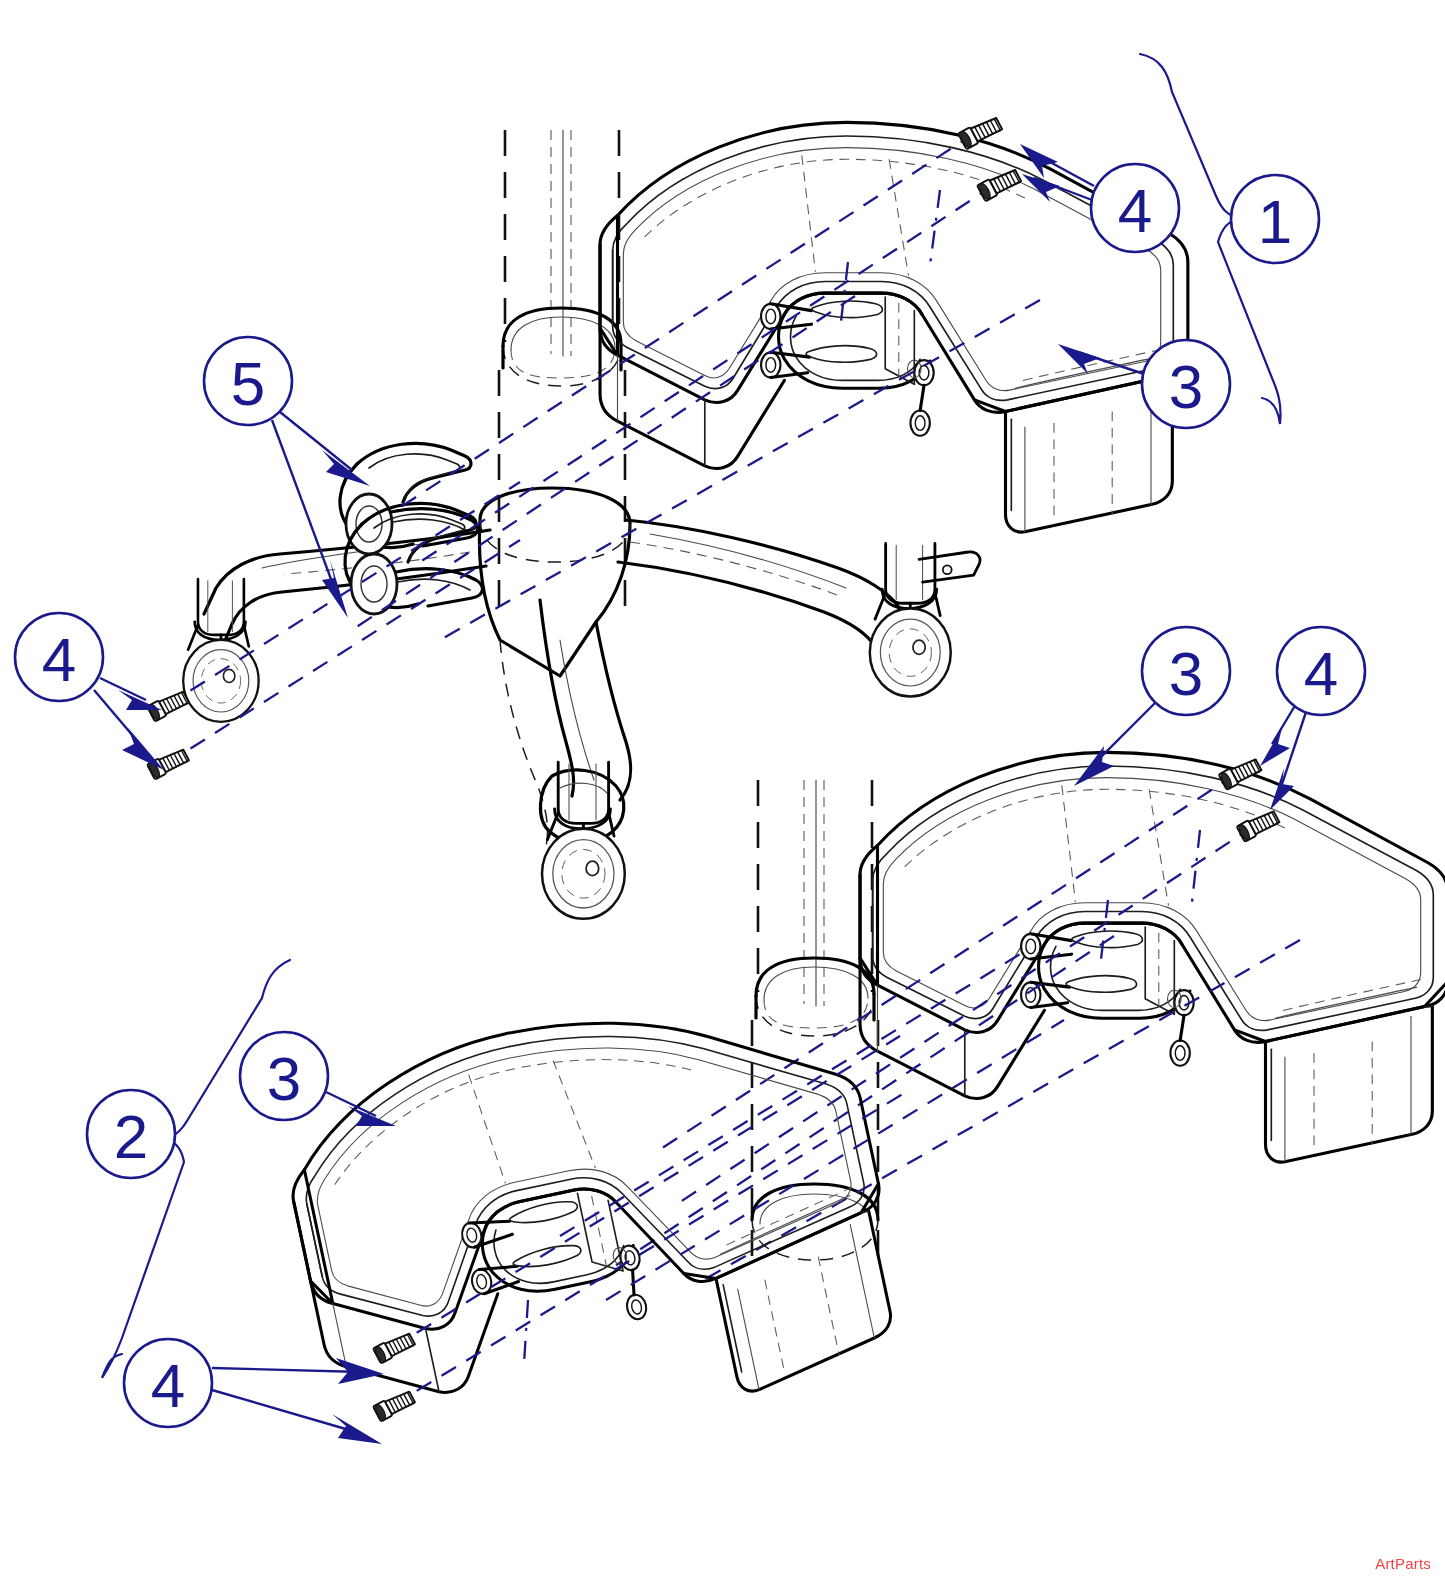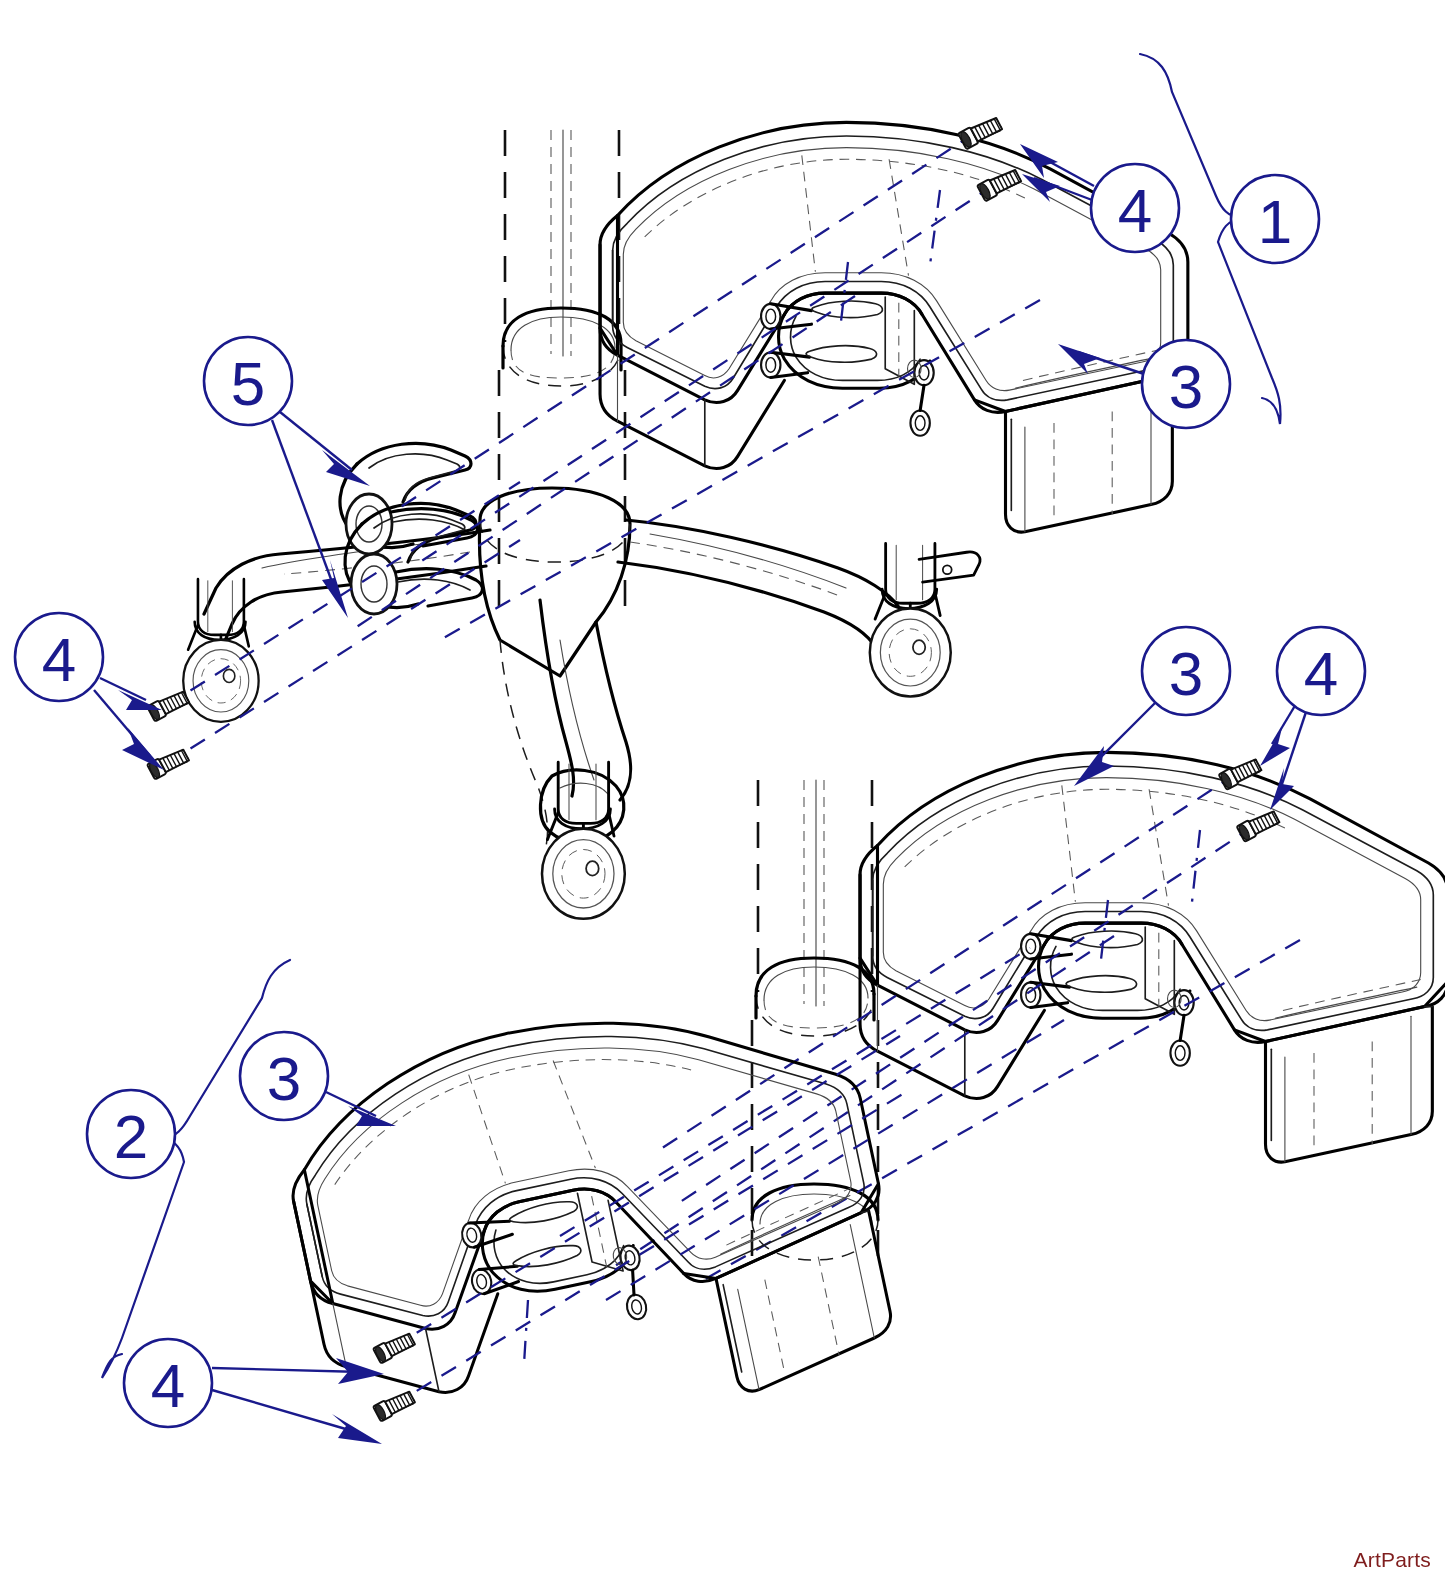--- a/index.html
+++ b/index.html
@@ -23,22 +23,22 @@
     left: 0;
     top: 0;
     width: 1445px;
     height: 1582px;
   }
   .watermark {
     position: absolute;
     right: 14px;
     bottom: 10px;
     font-family: "Liberation Sans", sans-serif;
-    font-size: 21px;
-    color: #7f1d1d;
+    font-size: 15px;
+    color: #ef4444;
     letter-spacing: 0.2px;
     user-select: none;
   }
   
   .outline       { fill: none; stroke: #000000; stroke-width: 3.2; stroke-linecap: round; stroke-linejoin: round; }
   .outline-thin  { fill: none; stroke: #1d1d1d; stroke-width: 1.7; stroke-linecap: round; stroke-linejoin: round; }
   .outline-hair  { fill: none; stroke: #4a4a4a; stroke-width: 1.15; stroke-linecap: round; stroke-linejoin: round; }
   .hidden-line   { fill: none; stroke: #1d1d1d; stroke-width: 1.5; stroke-linecap: butt;
                    stroke-dasharray: 13 9; }
   .hidden-hair   { fill: none; stroke: #5a5a5a; stroke-width: 1.1; stroke-linecap: butt;

